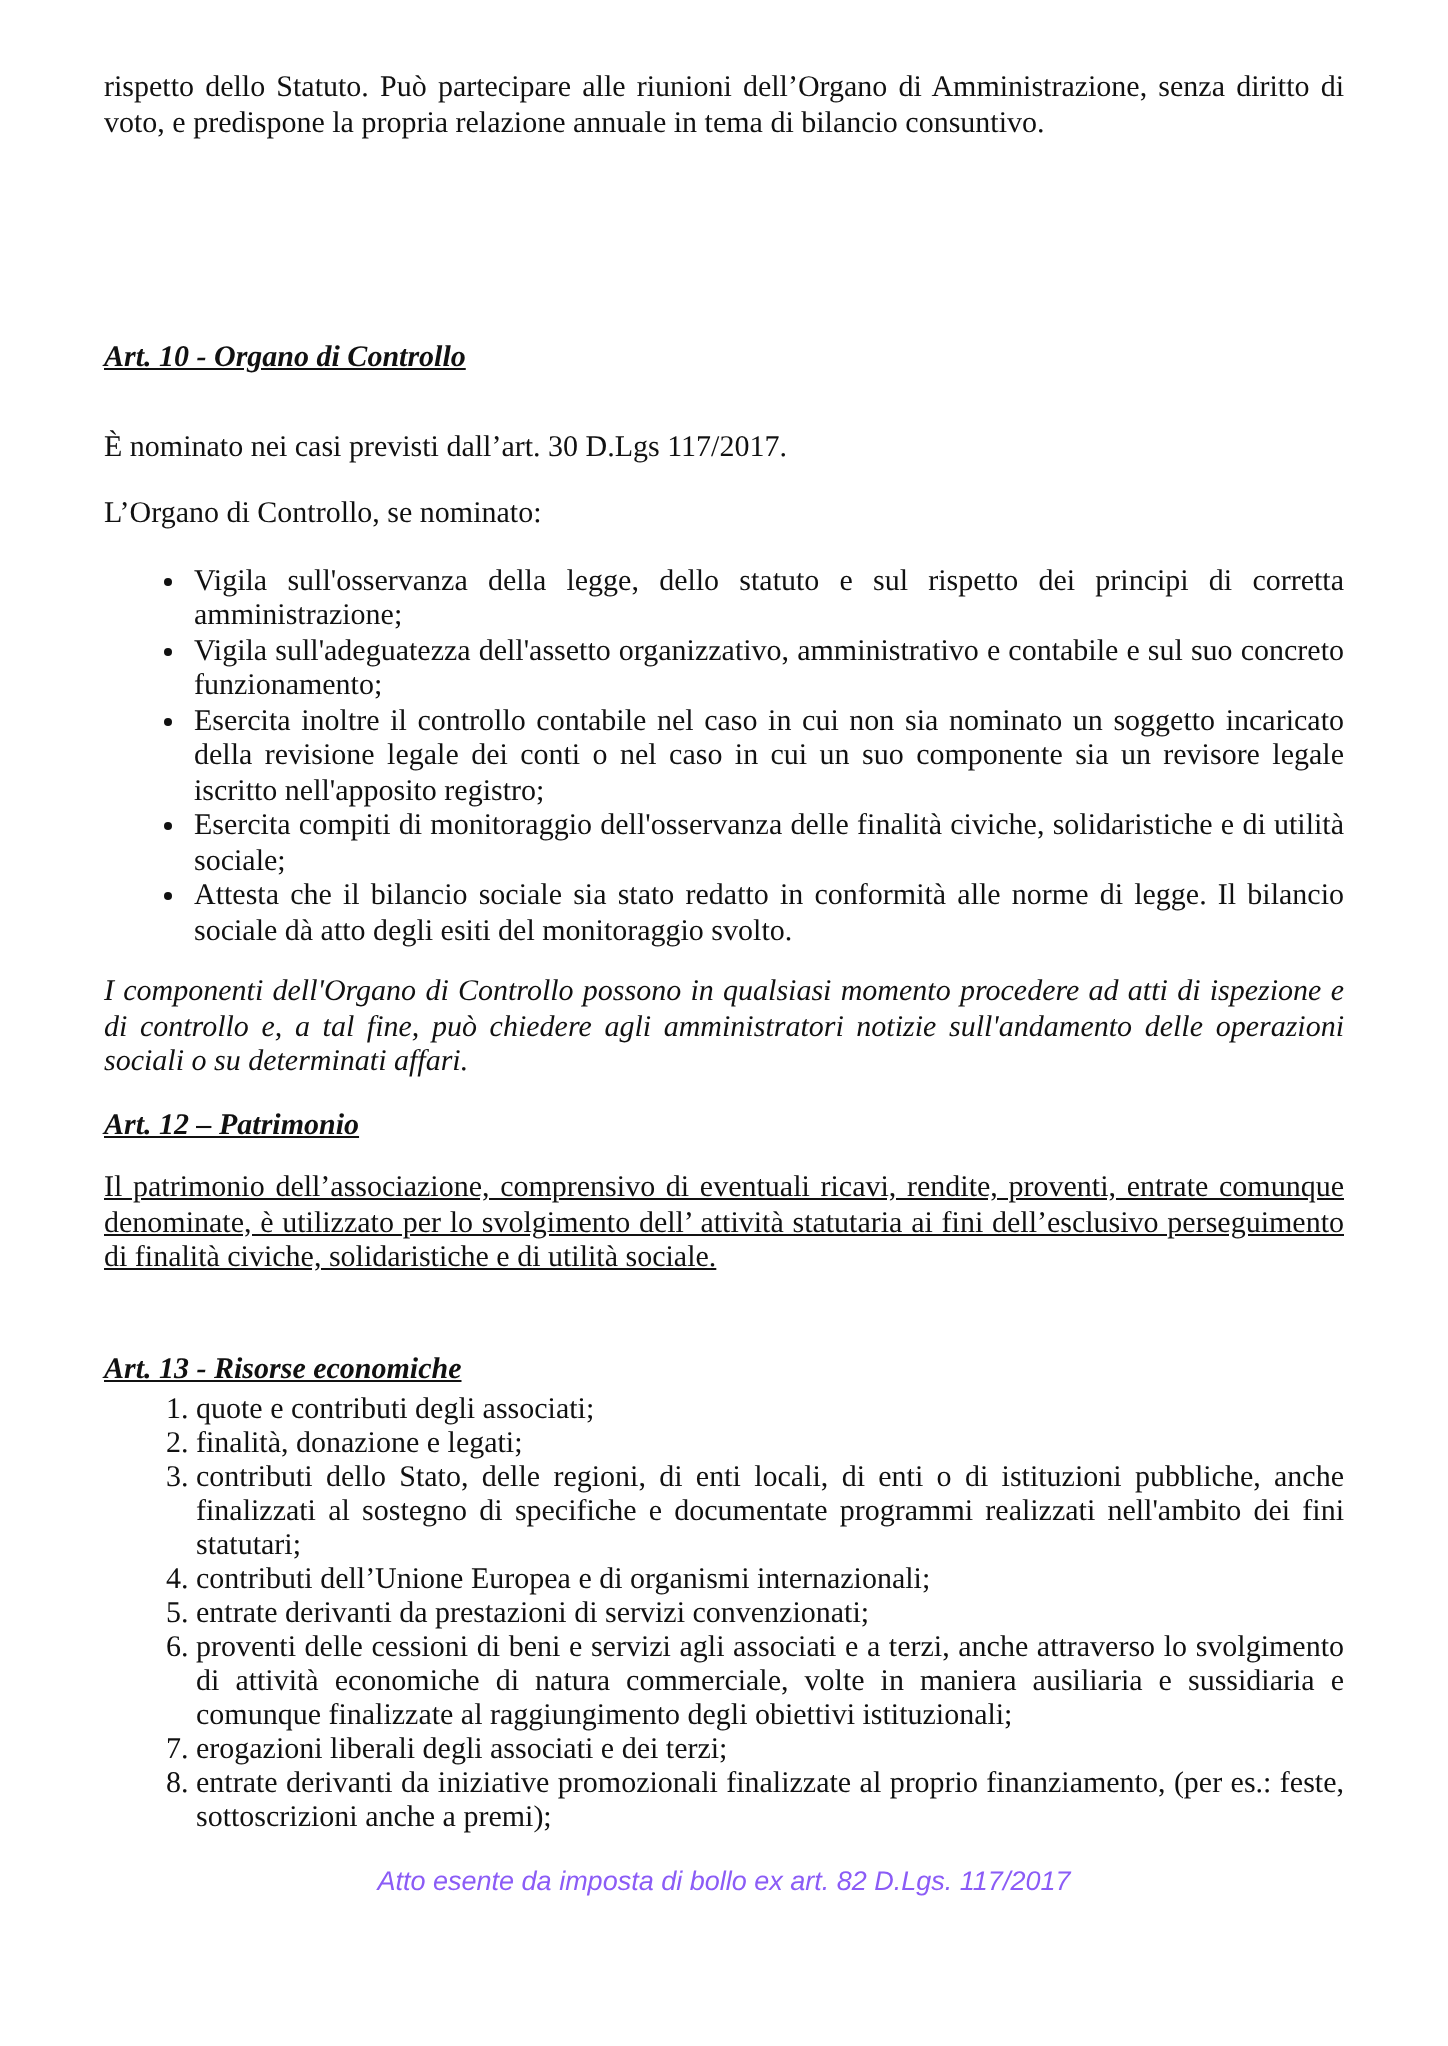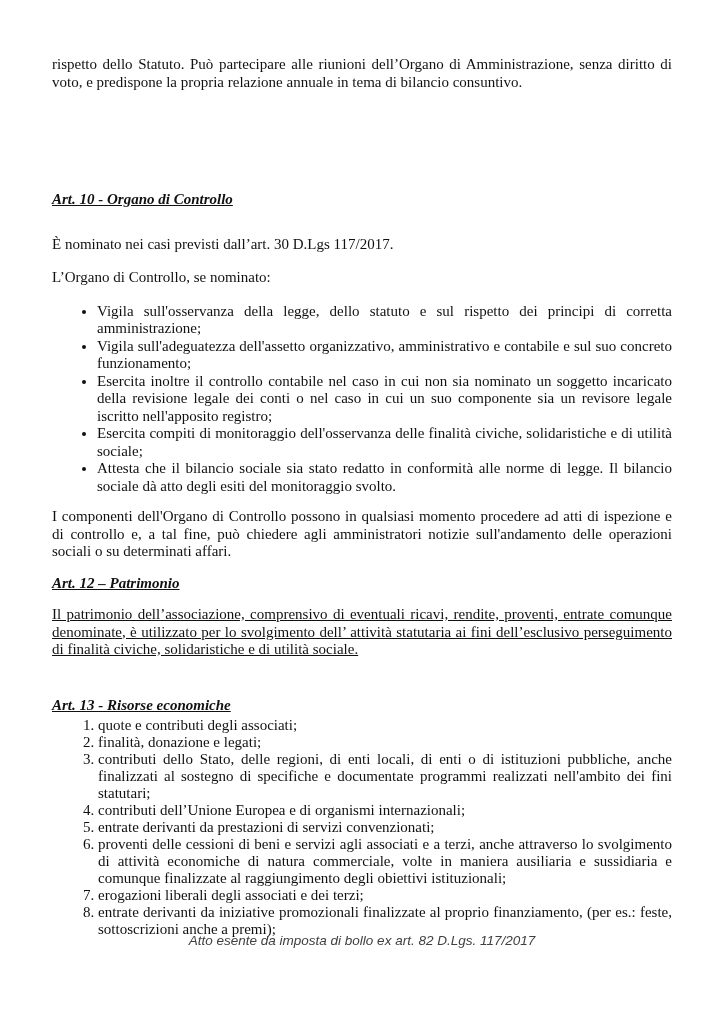--- a/index.html
+++ b/index.html
@@ -6,41 +6,41 @@
   html, body { background: #ffffff; }
   .page {
     position: relative;
     width: 724px;
     height: 1023px;
     background: #ffffff;
     color: #111111;
     font-family: "Liberation Serif", "DejaVu Serif", serif;
     font-size: 15px;
     line-height: 17.5px;
-    padding: 56px 52px 0 52px;
+    padding: 36px 52px 0 52px;
     overflow: hidden;
   }
   .para { text-align: justify; }
   .heading {
     font-weight: bold;
     font-style: italic;
     text-decoration: underline;
     font-size: 15px;
     line-height: 17.5px;
   }
   .h-art11 { margin-top: 100px; }
   .p-nom   { margin-top: 27px; }
   .p-org   { margin-top: 16px; }
   .bullets {
     margin-top: 16px;
     padding-left: 45px;
     list-style: disc outside;
   }
   .bullets li { text-align: justify; }
-  .p-comp  { margin-top: 13px; }
+  .p-comp  { margin-top: 13px; font-style: italic; }
   .h-art12 { margin-top: 14px; }
   .p-pat   { margin-top: 14px; text-decoration: underline; }
   .h-art13 { margin-top: 38px; }
   .p-ris   { margin-top: 3px; }
   .numlist {
     margin-top: 3px;
     padding-left: 46px;
     list-style: decimal outside;
     line-height: 17px;
   }
@@ -48,21 +48,21 @@
   .footer {
     position: absolute;
     left: 52px;
     right: 52px;
     top: 932px;
     text-align: center;
     font-family: "Liberation Sans", "DejaVu Sans", sans-serif;
     font-style: italic;
     font-size: 13.5px;
     line-height: 17px;
-    color: #404040;
+    color: #8b5cf6;
   }
 </style>
 </head>
 <body>
 
 <div class="page">
 
   <p class="para intro">rispetto dello Statuto. Può partecipare alle riunioni dell’Organo di Amministrazione, senza diritto di voto, e predispone la propria relazione annuale in tema di bilancio consuntivo.</p>
 
   <h2 class="heading h-art11">Art. 10 - Organo di Controllo</h2>

